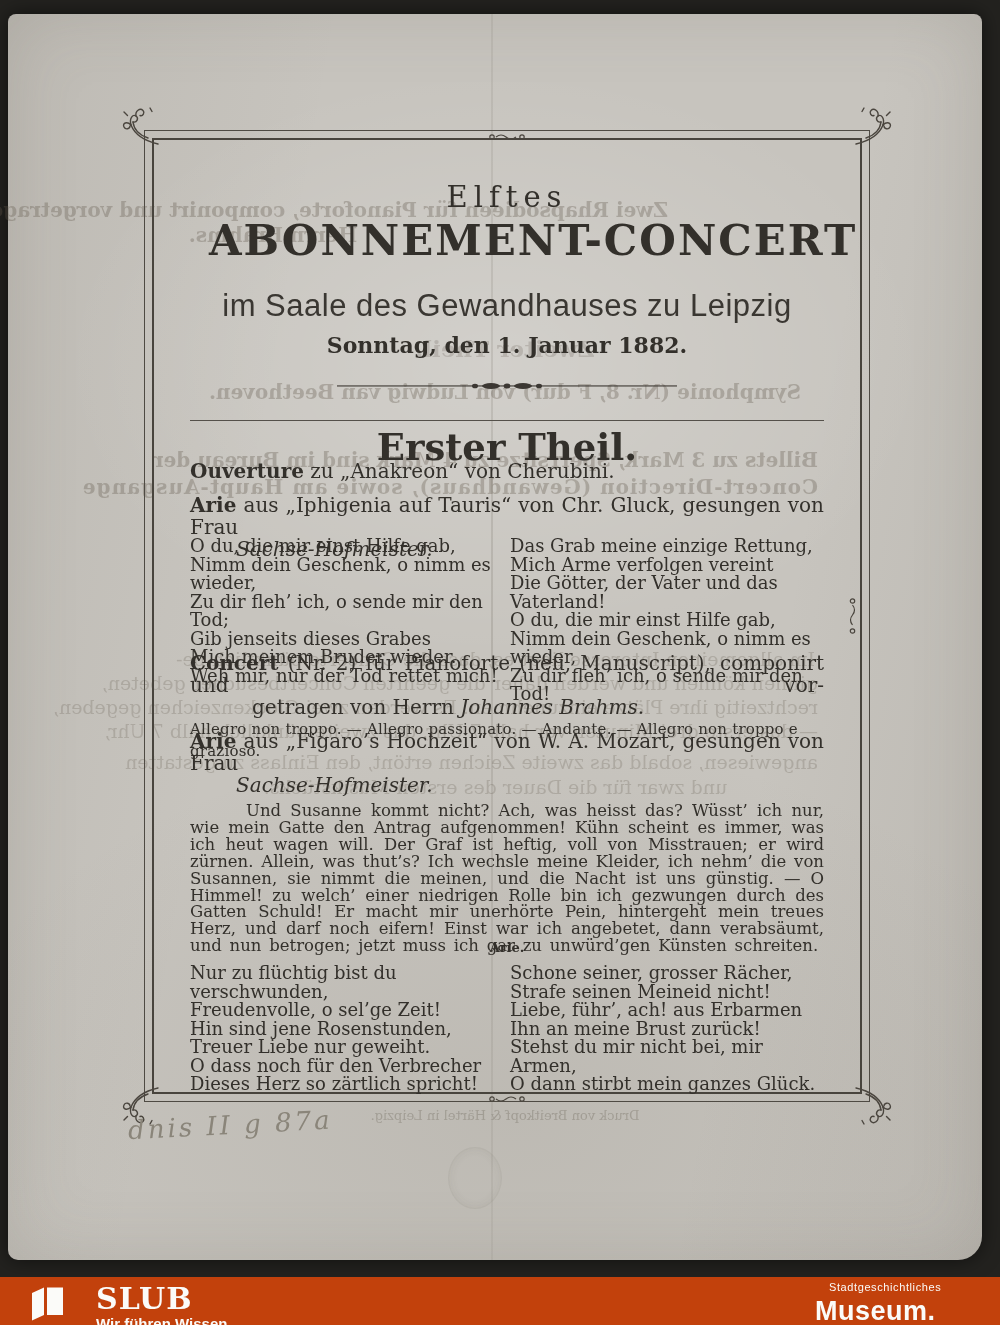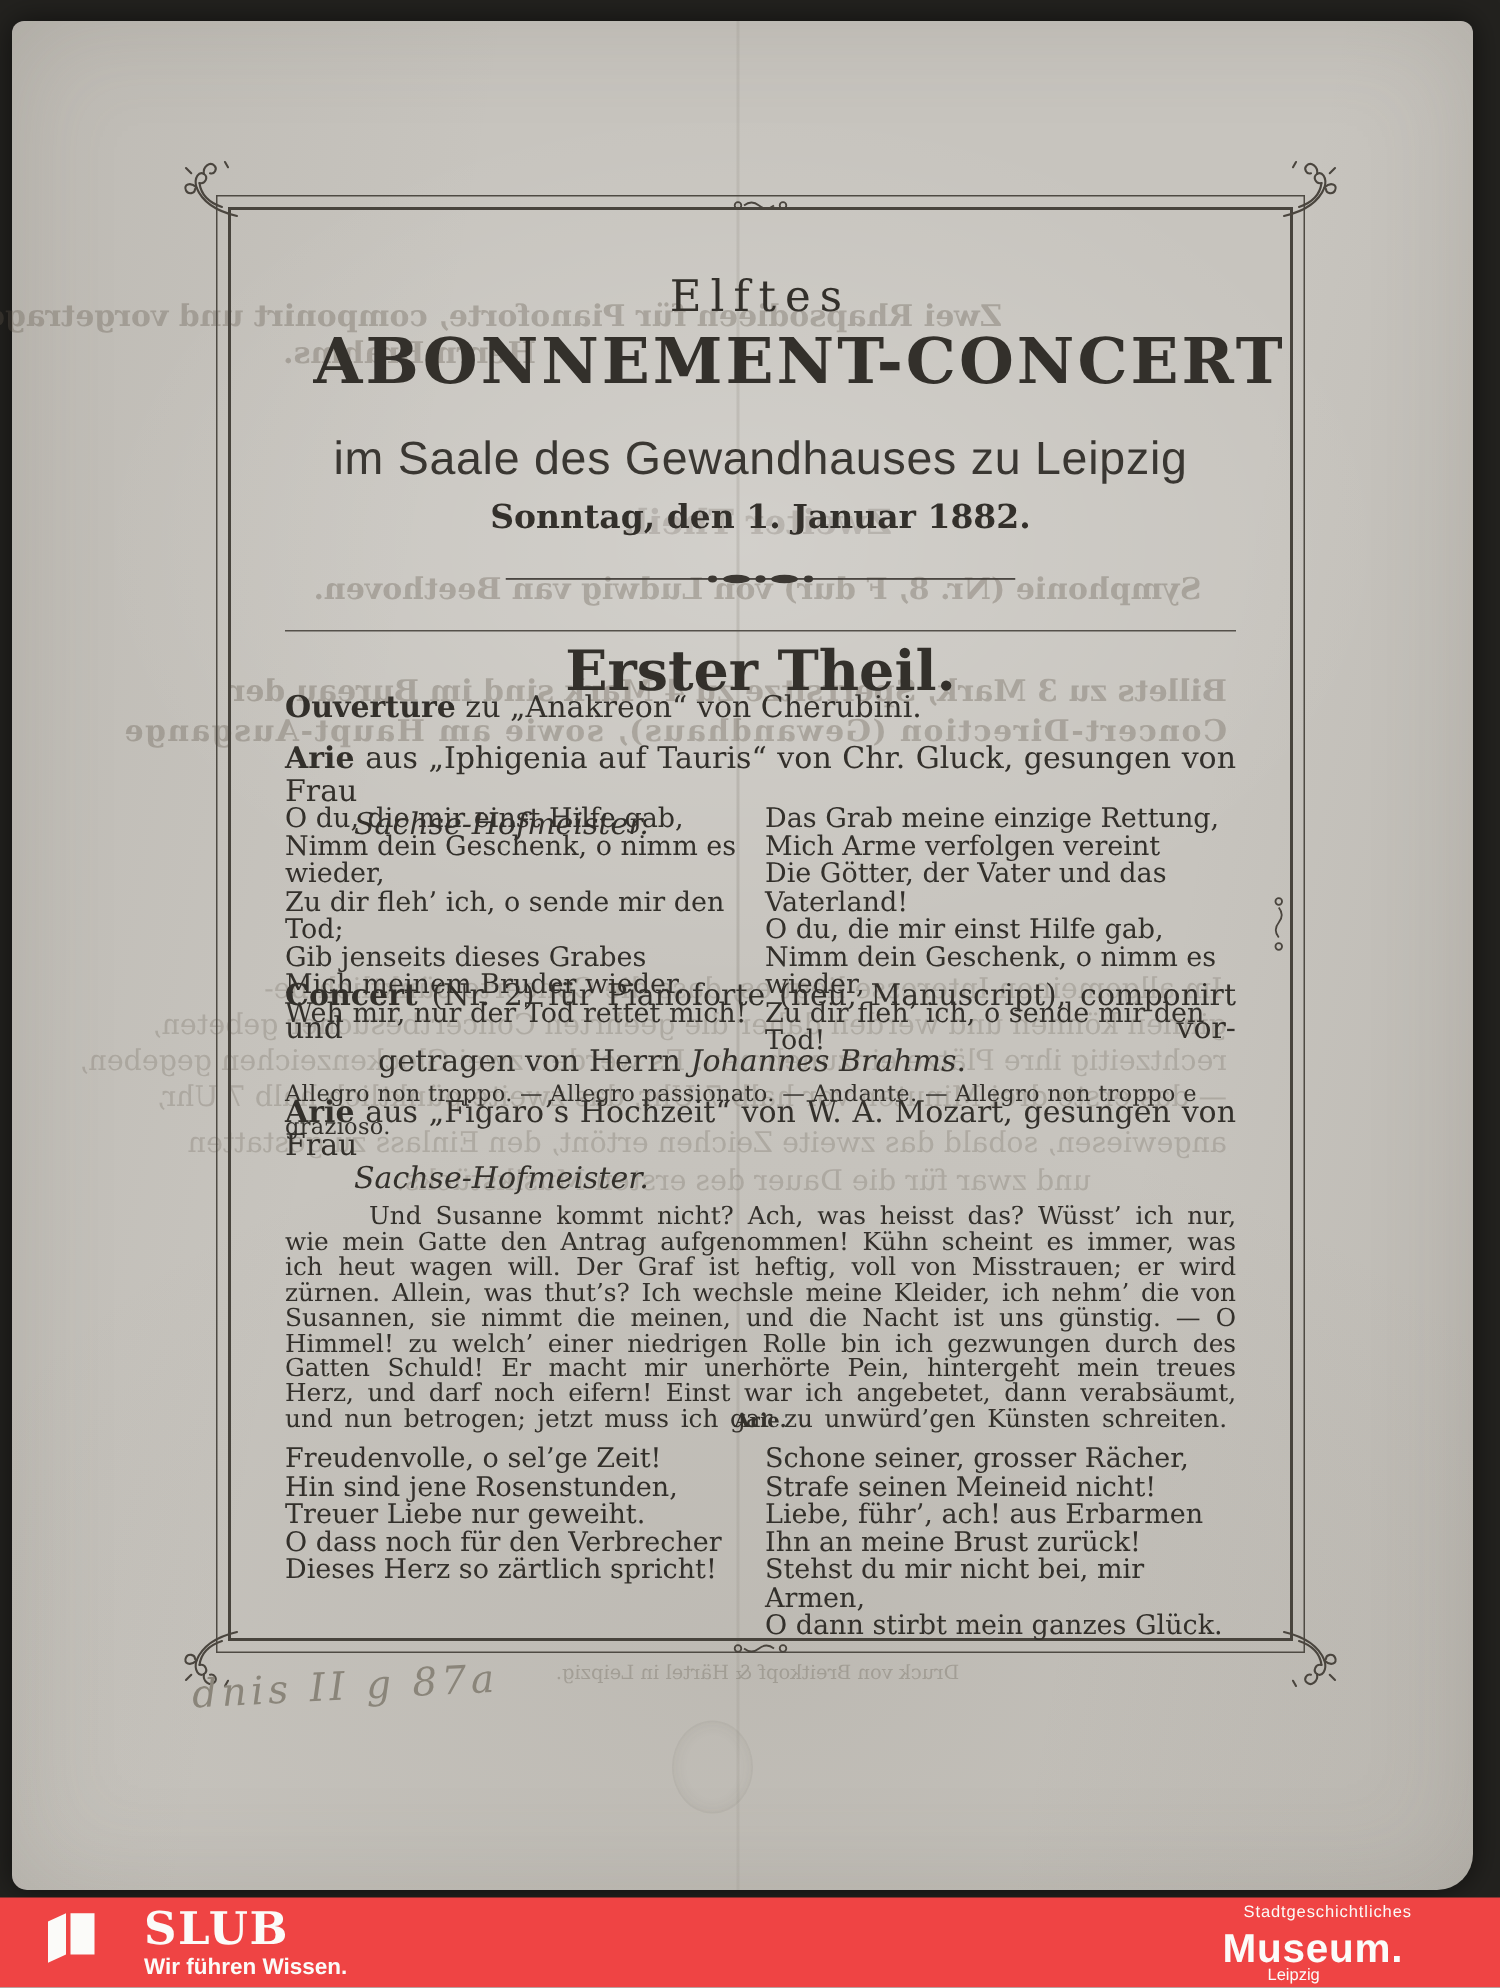--- a/index.html
+++ b/index.html
@@ -94,21 +94,21 @@
     font-style:italic;font-size:26px;letter-spacing:3px;color:#8a857a;
     transform:rotate(-3deg);
   }
   .seal{
     position:absolute;left:440px;top:1133px;width:52px;height:60px;border-radius:50%;
     border:1px solid rgba(70,65,55,0.07);
     box-shadow:inset 0 0 10px rgba(70,65,55,0.08);
   }
   
   .footer{
-    position:absolute;left:0;bottom:0;width:1000px;height:60px;background:#ef4444;
+    position:absolute;left:0;bottom:0;width:1000px;height:48px;background:#c2410c;
     font-family:"Liberation Sans",sans-serif;color:#fbfbf9;
   }
   .slub{position:absolute;left:30px;top:8px;display:flex;gap:32px;align-items:flex-start;}
   .slub-name{font-family:"DejaVu Serif",serif;font-weight:bold;font-size:30px;line-height:28px;letter-spacing:1px;}
   .slub-tag{font-weight:bold;font-size:15px;margin-top:2px;}
   .museum{position:absolute;right:10px;top:4px;width:175px;}
   .m1{font-size:11px;letter-spacing:0.6px;margin-left:14px;}
   .m2{font-weight:bold;font-size:27px;line-height:24px;margin-top:6px;letter-spacing:0.5px;}
   .m3{font-size:11px;margin-left:30px;margin-top:0px;}
 </style>
@@ -273,20 +273,21 @@
       <div class="blk pitem item4">
         <div class="jline"><span class="lead">Arie</span><span> aus „Figaro’s Hochzeit“ von W. A. Mozart, gesungen von Frau</span></div>
         <div class="ital indent1">Sachse-Hofmeister.</div>
       </div>
 
       <div class="blk recit">Und Susanne kommt nicht? Ach, was heisst das? Wüsst’ ich nur, wie mein Gatte den Antrag aufgenommen! Kühn scheint es immer, was ich heut wagen will. Der Graf ist heftig, voll von Misstrauen; er wird zürnen. Allein, was thut’s? Ich wechsle meine Kleider, ich nehm’ die von Susannen, sie nimmt die meinen, und die Nacht ist uns günstig. — O Himmel! zu welch’ einer niedrigen Rolle bin ich gezwungen durch des Gatten Schuld! Er macht mir unerhörte Pein, hintergeht mein treues Herz, und darf noch eifern! Einst war ich angebetet, dann verabsäumt, und nun betrogen; jetzt muss ich gar zu unwürd’gen Künsten schreiten.</div>
 
       <div class="blk center arie-heading">Arie.</div>
       <div class="verse blk verse2">
         <div class="vcol1">
+            <div>Nur zu flüchtig bist du verschwunden,</div>
             <div>Freudenvolle, o sel’ge Zeit!</div>
             <div>Hin sind jene Rosenstunden,</div>
             <div>Treuer Liebe nur geweiht.</div>
             <div>O dass noch für den Verbrecher</div>
             <div>Dieses Herz so zärtlich spricht!</div>
           </div>
         <div class="vcol2">
             <div>Schone seiner, grosser Rächer,</div>
             <div>Strafe seinen Meineid nicht!</div>
             <div>Liebe, führ’, ach! aus Erbarmen</div>

